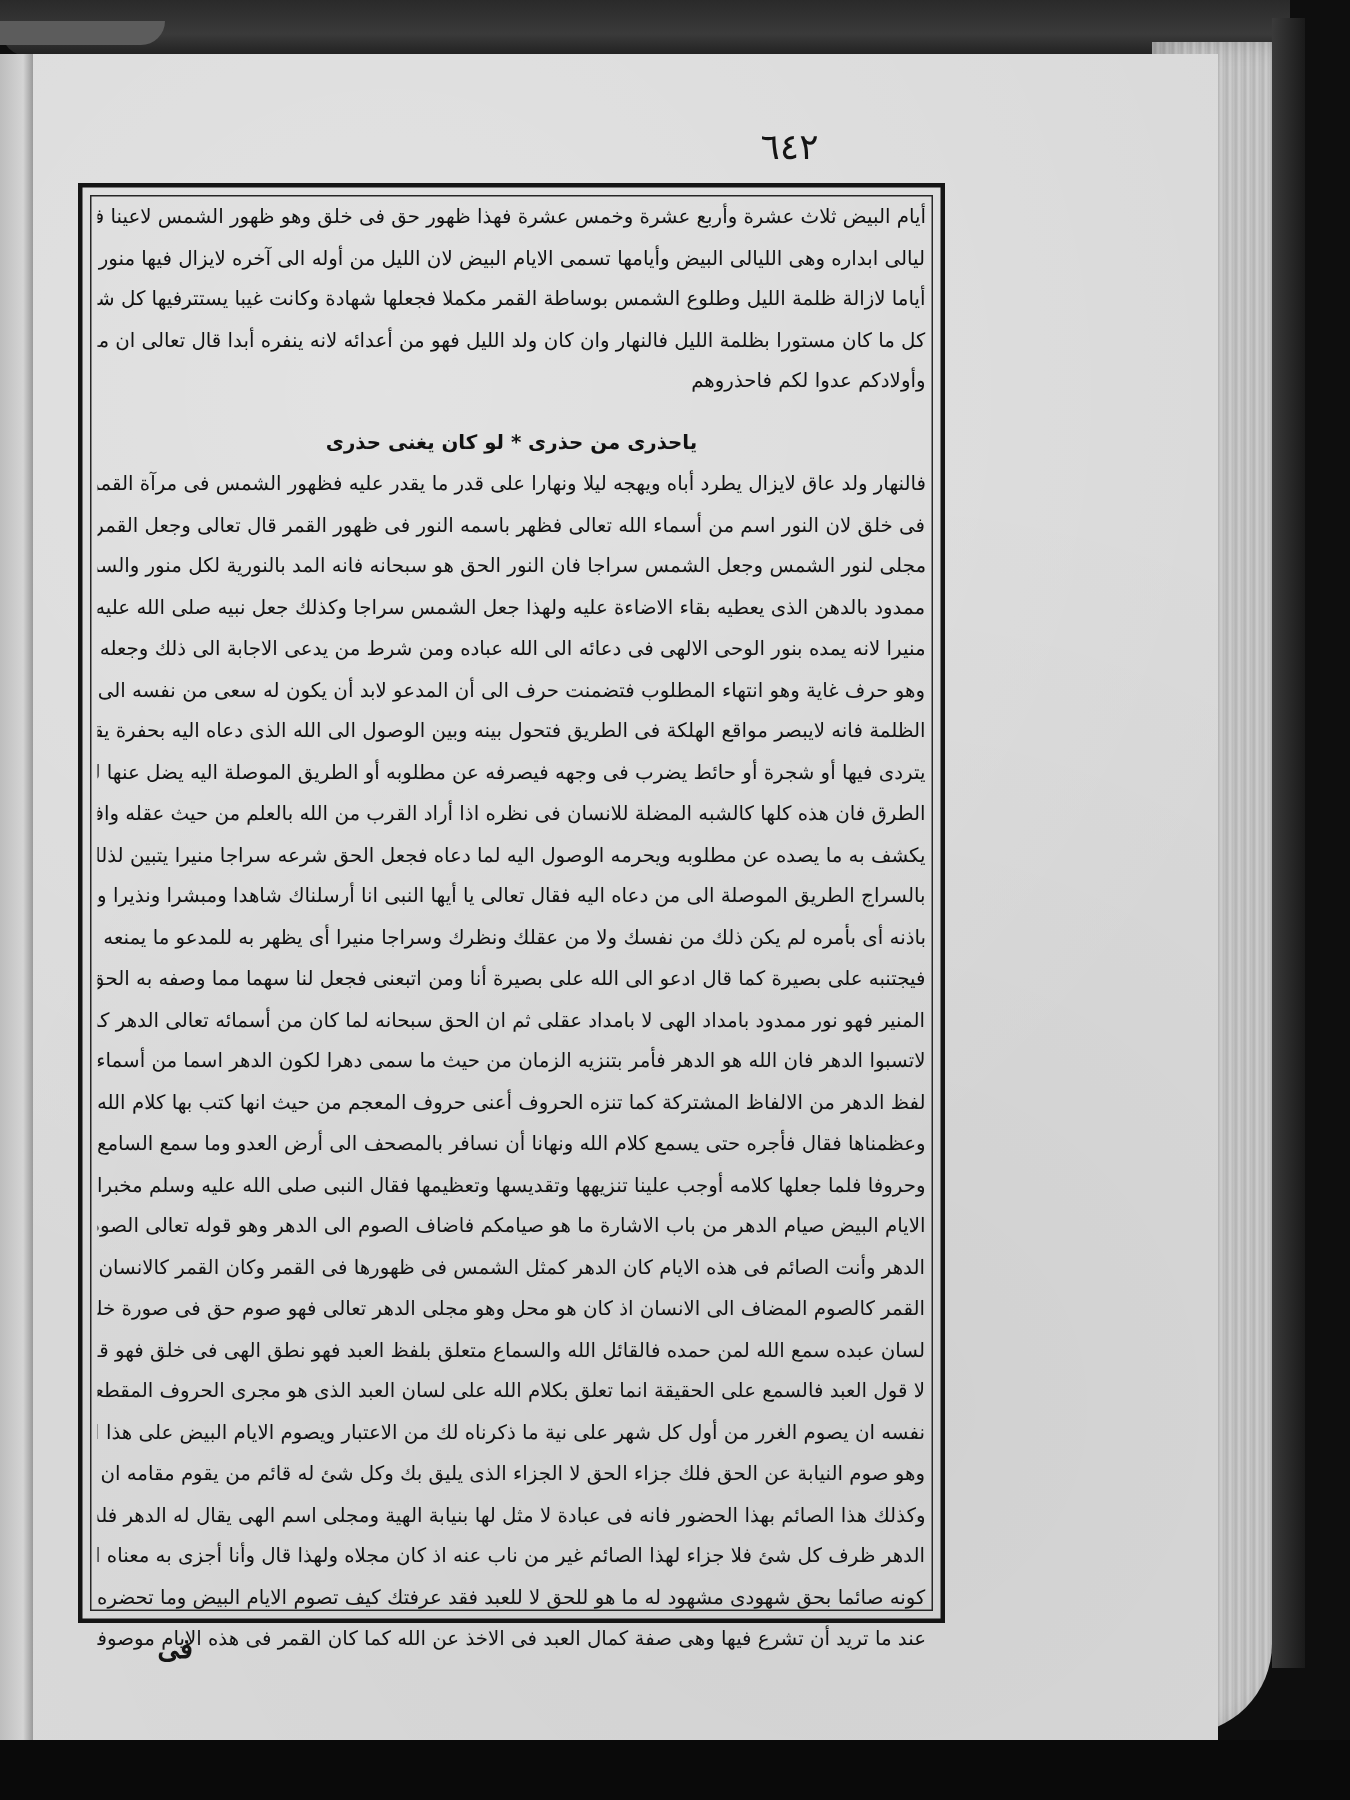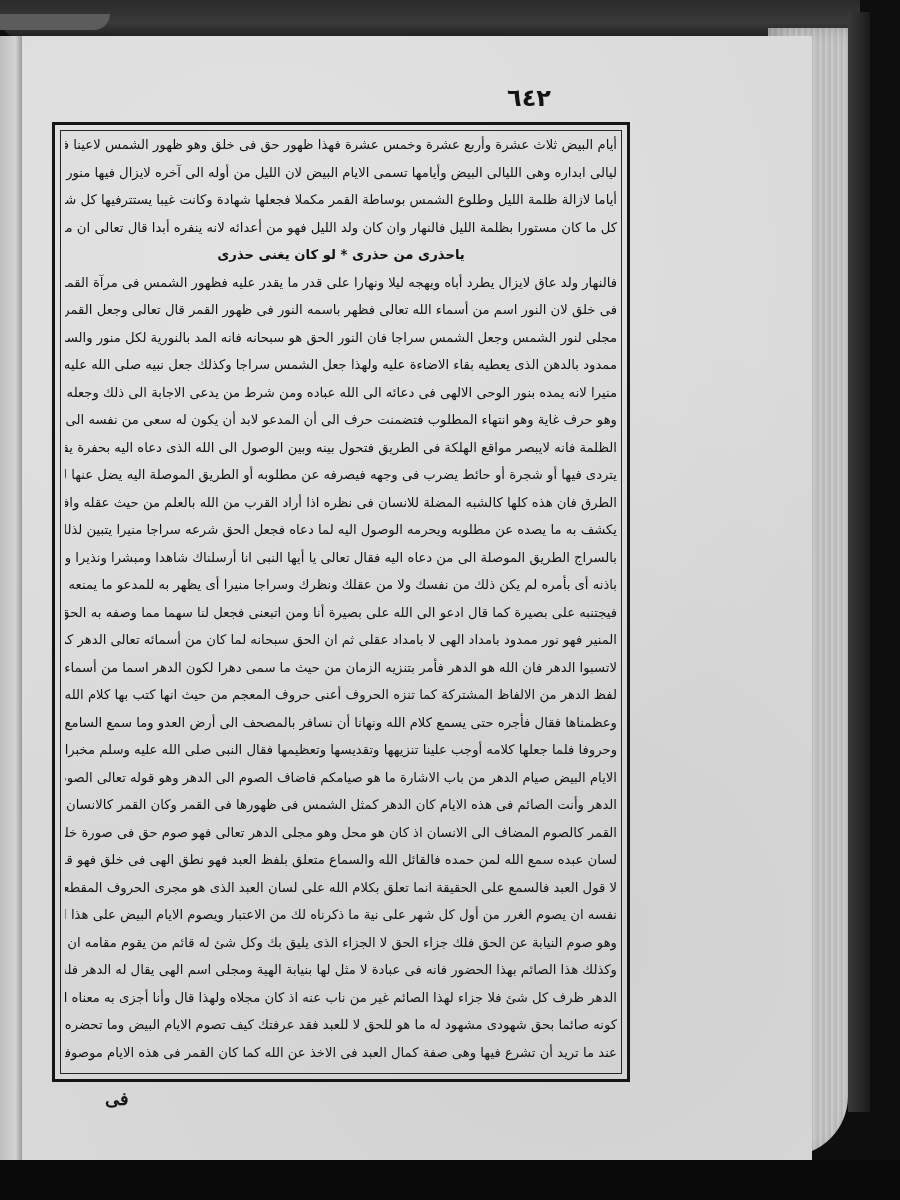--- a/index.html
+++ b/index.html
@@ -63,21 +63,21 @@
     .spine-shadow {
       position: absolute;
       left: 848px; top: 12px;
       width: 22px; height: 1100px;
       background: linear-gradient(90deg, #3a3a3a, #1a1a1a);
     }
     .page-number {
       position: absolute;
       left: 507px; top: 84px;
       font-family: "DejaVu Sans", sans-serif;
-      font-weight: bold;
+      font-weight: normal;
       font-size: 24px;
       color: #141414;
       letter-spacing: 1px;
     }
     
     .frame-outer {
       position: absolute;
       left: 52px; top: 122px;
       width: 578px; height: 960px;
       border: 3px solid #151515;
@@ -105,20 +105,21 @@
       text-align: justify;
       text-align-last: justify;
     }
     .line.last-short {
       text-align-last: right;
     }
     .line.verse {
       text-align: center;
       text-align-last: center;
       font-weight: bold;
+      margin-top: 13px;
     }
     .catchword {
       position: absolute;
       left: 105px; top: 1088px;
       font-family: Liberation Serif, serif;
       font-size: 18px;
       color: #151515;
       font-weight: bold;
     }
     .bottom-shadow {
@@ -143,20 +144,21 @@
 
   <div class="page-number">٦٤٢</div>
 
   <div class="frame-outer">
     <div class="frame-inner"></div>
     <div class="text-block">
       <div class="line">أيام البيض ثلاث عشرة وأربع عشرة وخمس عشرة فهذا ظهور حق فى خلق وهو ظهور الشمس لاعينا فى القمر</div>
       <div class="line">ليالى ابداره وهى الليالى البيض وأيامها تسمى الايام البيض لان الليل من أوله الى آخره لايزال فيها منورا فجعل لياليها</div>
       <div class="line">أياما لازالة ظلمة الليل وطلوع الشمس بوساطة القمر مكملا فجعلها شهادة وكانت غيبا يستترفيها كل شئ فصار يظهر فيها</div>
       <div class="line">كل ما كان مستورا بظلمة الليل فالنهار وان كان ولد الليل فهو من أعدائه لانه ينفره أبدا قال تعالى ان من أزواجكم</div>
+      <div class="line last-short">وأولادكم عدوا لكم فاحذروهم</div>
       <div class="line verse">ياحذرى من حذرى * لو كان يغنى حذرى</div>
       <div class="line">فالنهار ولد عاق لايزال يطرد أباه ويهجه ليلا ونهارا على قدر ما يقدر عليه فظهور الشمس فى مرآة القمر ظهور حق</div>
       <div class="line">فى خلق لان النور اسم من أسماء الله تعالى فظهر باسمه النور فى ظهور القمر قال تعالى وجعل القمر فيهن نورا فهو</div>
       <div class="line">مجلى لنور الشمس وجعل الشمس سراجا فان النور الحق هو سبحانه فانه المد بالنورية لكل منور والسراج نور</div>
       <div class="line">ممدود بالدهن الذى يعطيه بقاء الاضاءة عليه ولهذا جعل الشمس سراجا وكذلك جعل نبيه صلى الله عليه وسلم سراجا</div>
       <div class="line">منيرا لانه يمده بنور الوحى الالهى فى دعائه الى الله عباده ومن شرط من يدعى الاجابة الى ذلك وجعله بالى فى قوله الى الله</div>
       <div class="line">وهو حرف غاية وهو انتهاء المطلوب فتضمنت حرف الى أن المدعو لابد أن يكون له سعى من نفسه الى الله فان مشى فى</div>
       <div class="line">الظلمة فانه لايبصر مواقع الهلكة فى الطريق فتحول بينه وبين الوصول الى الله الذى دعاه اليه بحفرة يقع فيها أو بئر</div>
       <div class="line">يتردى فيها أو شجرة أو حائط يضرب فى وجهه فيصرفه عن مطلوبه أو الطريق الموصلة اليه يضل عنها لعدم التمييز فى</div>
       <div class="line">الطرق فان هذه كلها كالشبه المضلة للانسان فى نظره اذا أراد القرب من الله بالعلم من حيث عقله وافتقر الى نور</div>

